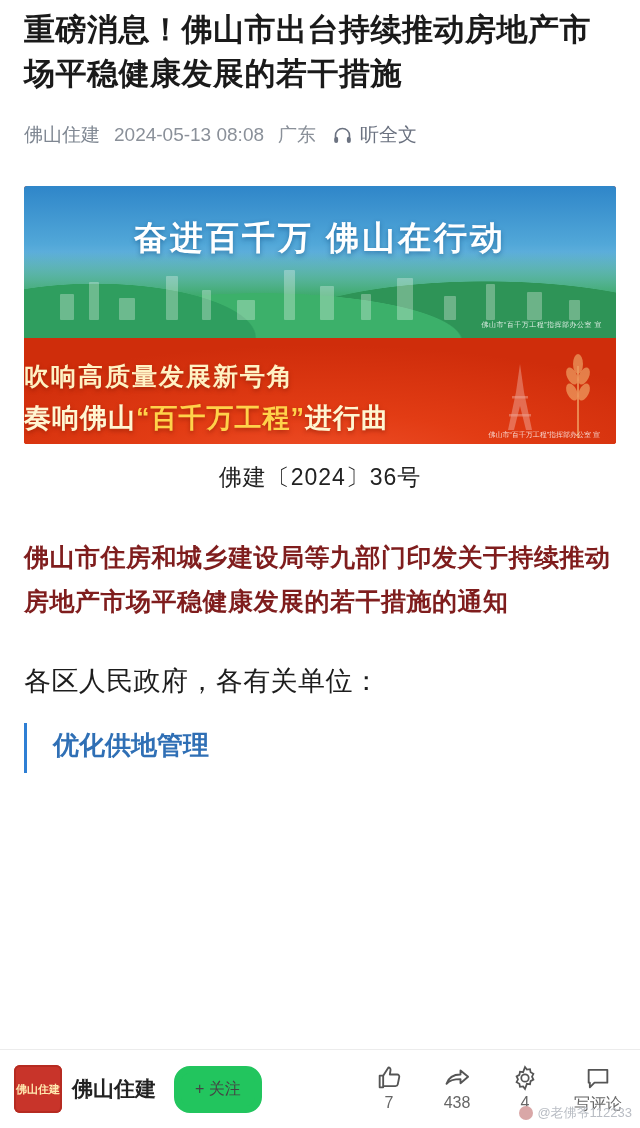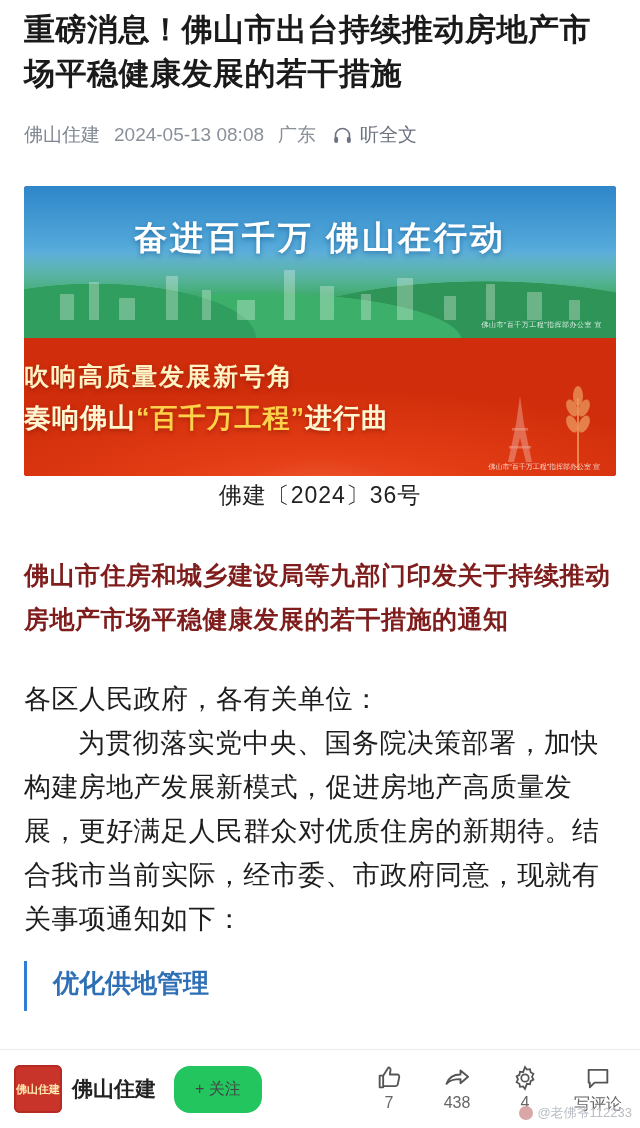--- a/index.html
+++ b/index.html
@@ -58,21 +58,21 @@
     display: inline-block;
     width: 21px;
     height: 21px;
     position: relative;
   }
   .headphone svg { display:block; }
 
   .banner {
     margin: 38px 0 0 0;
     width: 100%;
-    height: 290px;
+    height: 258px;
     border-radius: 3px;
     overflow: hidden;
     position: relative;
     background: #d63a14;
   }
   .banner-top {
     position: absolute;
     left: 0; top: 0; right: 0;
     height: 152px;
     background:
@@ -179,21 +179,21 @@
     right: 16px;
     bottom: 4px;
     font-size: 7px;
     color: rgba(255,255,255,0.8);
   }
 
   .doc-no {
     text-align: center;
     font-size: 23px;
     color: #222;
-    margin-top: 4px;
+    margin-top: 18px;
     letter-spacing: 1px;
   }
   .doc-title {
     margin-top: 42px;
     text-align: left;
     font-size: 25px;
     font-weight: bold;
     line-height: 44px;
     color: #7f1d1d;
     letter-spacing: 0.5px;
@@ -382,21 +382,20 @@
         <div class="banner-stamp-bottom">佛山市“百千万工程”指挥部办公室 宣</div>
       </div>
     </div>
 
     <div class="doc-no">佛建〔2024〕36号</div>
 
     <div class="doc-title">佛山市住房和城乡建设局等九部门印发关于持续推动房地产市场平稳健康发展的若干措施的通知</div>
 
     <div class="body-text">
       <p>各区人民政府，各有关单位：</p>
-      <p class="indent">为贯彻落实党中央、国务院决策部署，加快构建房地产发展新模式，促进房地产高质量发展，更好满足人民群众对优质住房的新期待。结合我市当前实际，经市委、市政府同意，现就有关事项通知如下：</p>
     </div>
 
     <div class="quote-block">优化供地管理</div>
 
     <div class="fade"></div>
   </div>
 
   <div class="bottom-bar">
     <div class="avatar">佛山住建</div>
     <div class="account-name">佛山住建</div>

